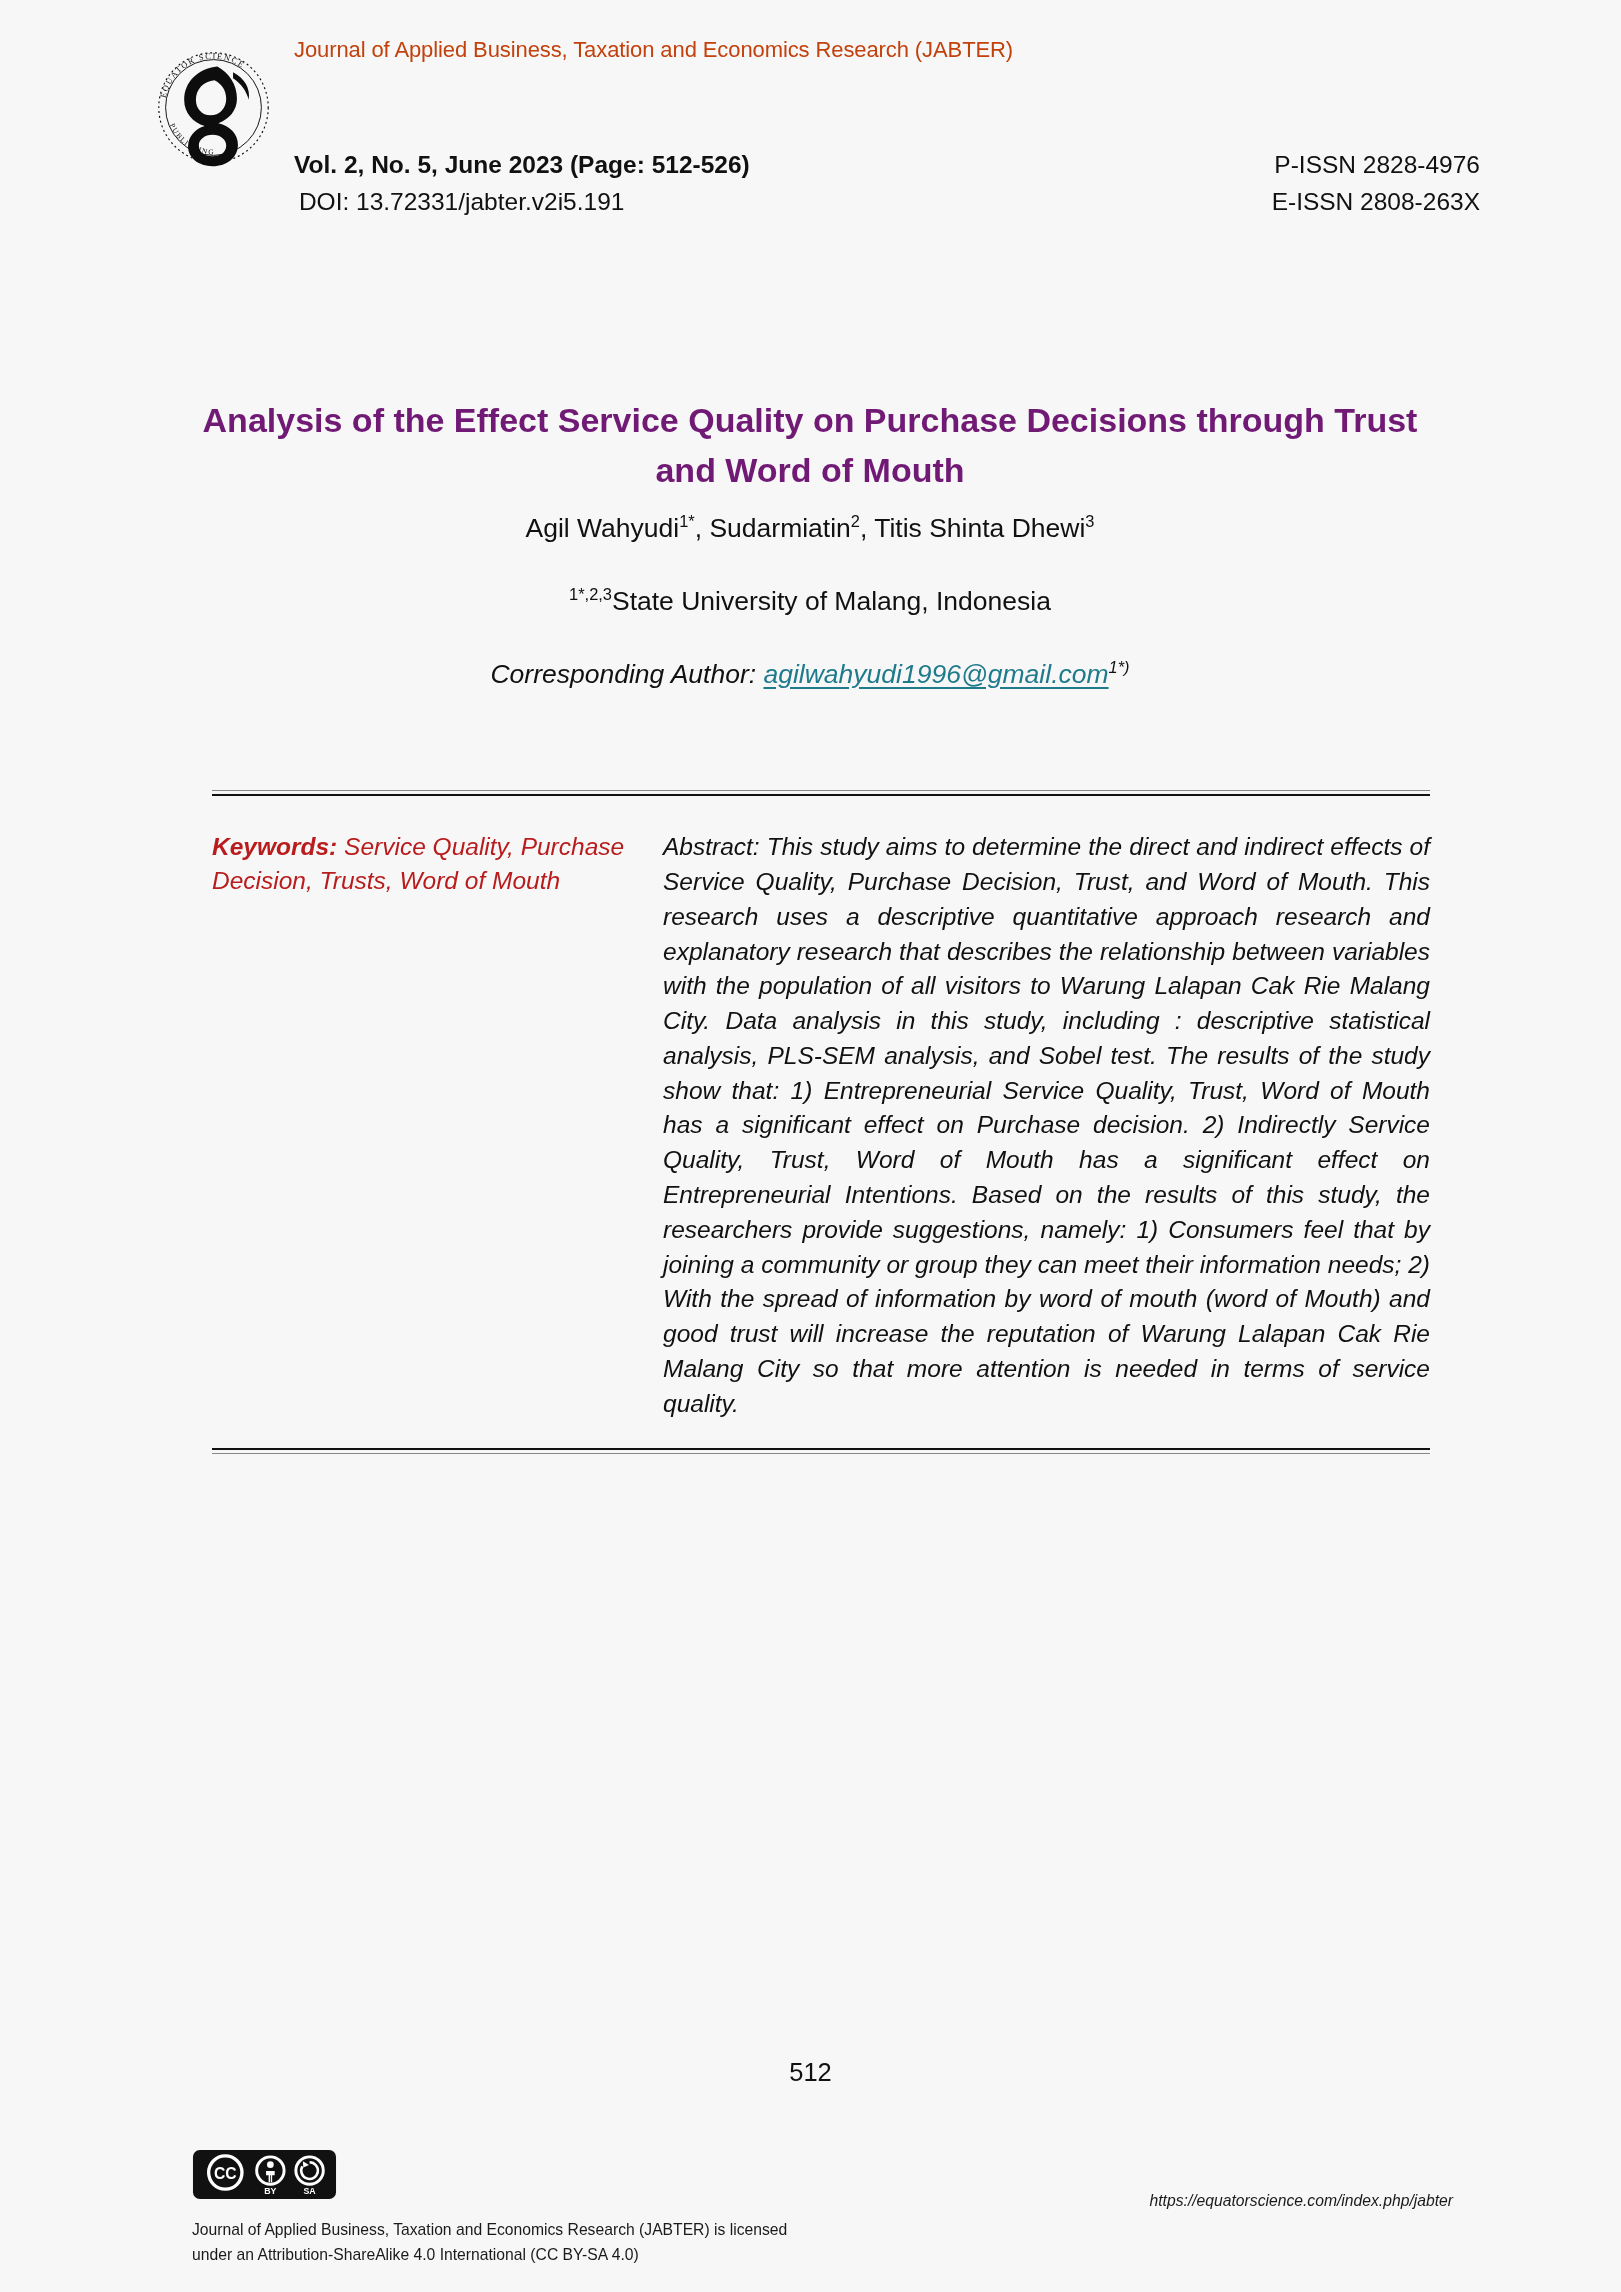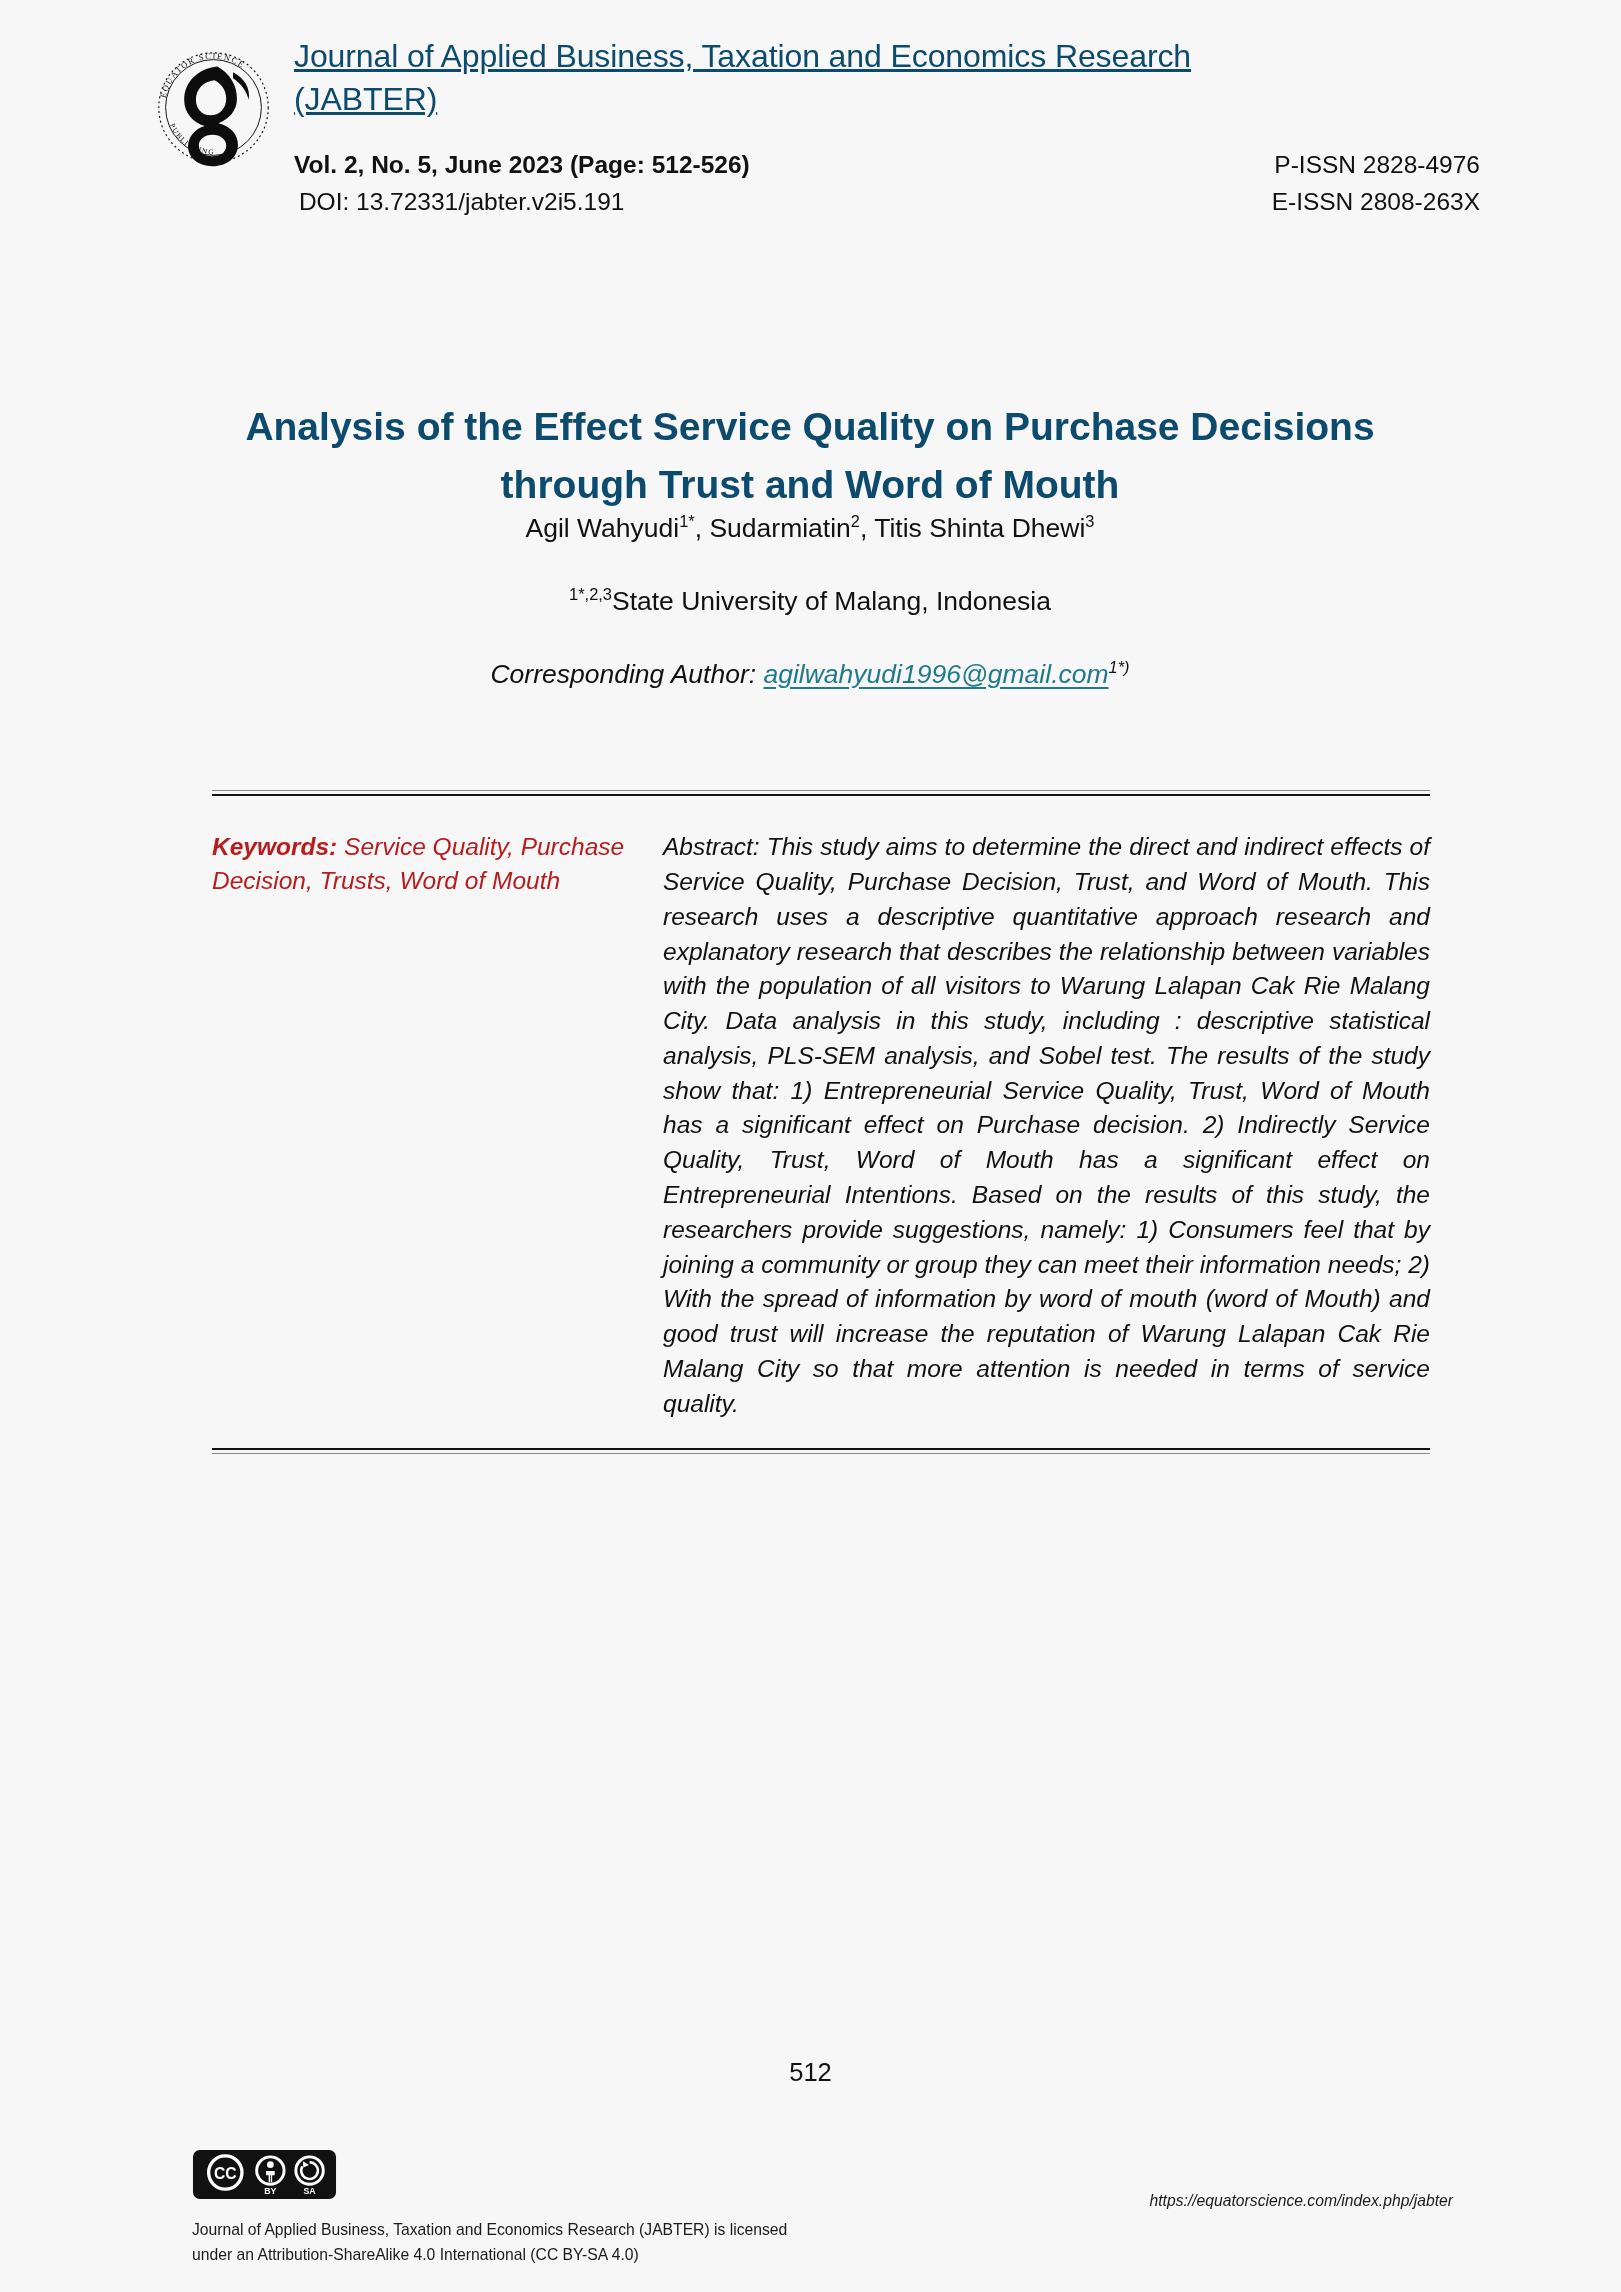--- a/index.html
+++ b/index.html
@@ -36,26 +36,25 @@
     width: 129px;
     height: 129px;
   }
   .logo svg { display:block; width:129px; height:129px; }
 
   .journal-title {
     position: absolute;
     left: 294px;
     top: 0px;
     width: 1034px;
-    font-size: 32px;
+    font-size: 22px;
     line-height: 1.34;
     font-weight: 400;
     letter-spacing: -0.1px;
-    color: #0c4a6e;
-    text-decoration: underline;
+    color: #c2410c;
   }
 
   .meta-row {
     position: absolute;
     left: 294px;
     width: 1186px;
     font-size: 24.5px;
     color: #111;
   }
   .meta-row.r1 { top: 116px; }
@@ -65,24 +64,24 @@
   .meta-right { position: absolute; right: 0; top: 0; white-space: nowrap; }
   .b { font-weight: 700; }
 
   
   .paper-title {
     position: absolute;
     left: 173px;
     top: 372px;
     width: 1274px;
     text-align: center;
-    font-size: 39px;
+    font-size: 34px;
     font-weight: 700;
     line-height: 1.48;
-    color: #0c4a6e;
+    color: #701a75;
   }
 
   .authors {
     position: absolute;
     left: 173px;
     top: 513px;
     width: 1274px;
     text-align: center;
     font-size: 26.5px;
     color: #111;

